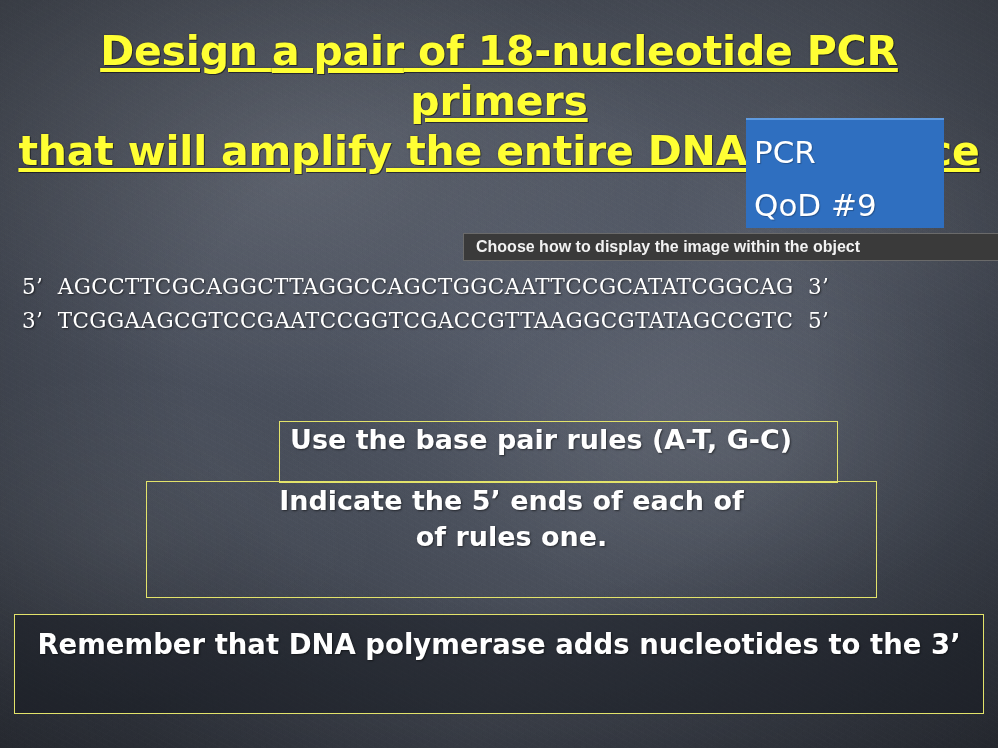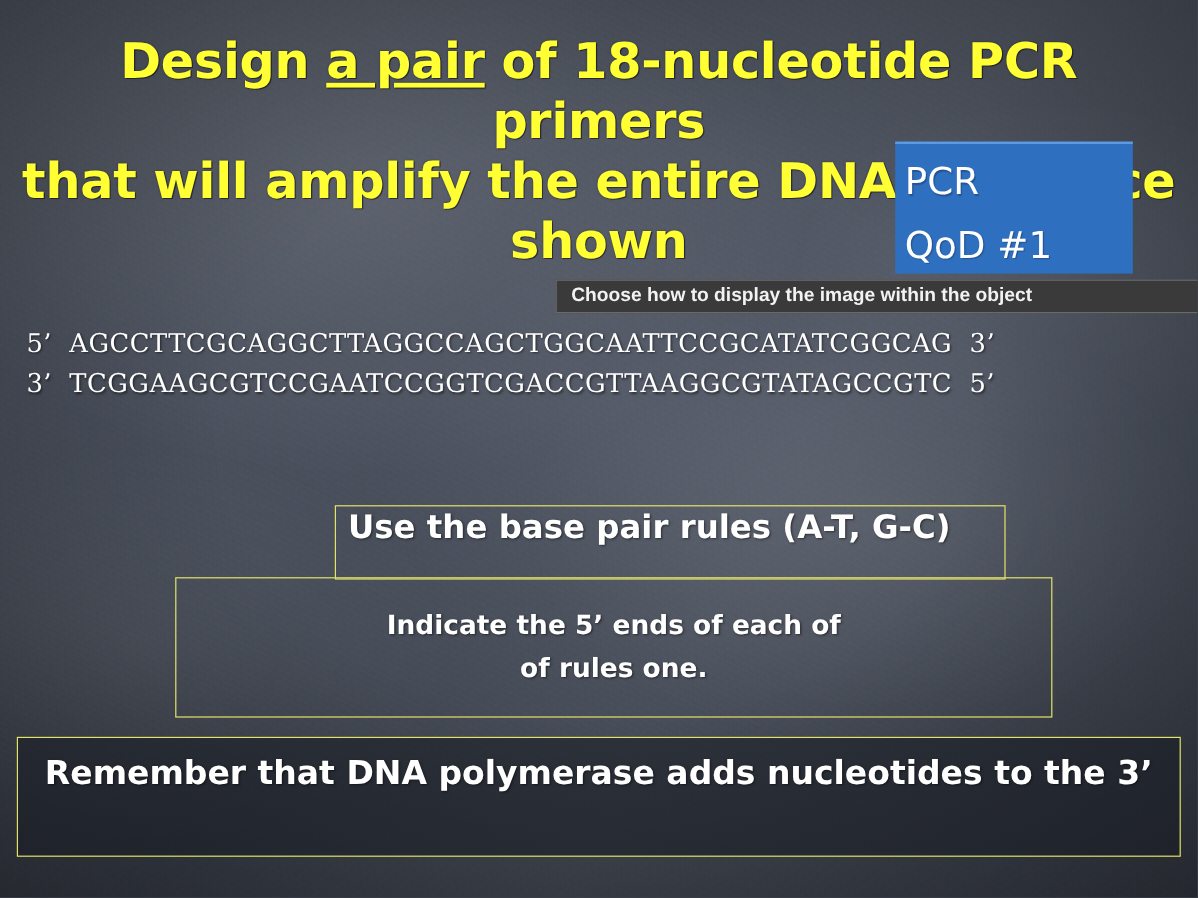--- a/index.html
+++ b/index.html
@@ -50,20 +50,21 @@
     width: 982px;
     text-align: center;
     color: #ffff33;
     font-family: "DejaVu Sans", sans-serif;
     font-size: 41px;
     font-weight: bold;
     line-height: 50px;
     letter-spacing: -0.2px;
     text-shadow: 1px 1px 0 rgba(0,0,0,0.45), 0 0 2px rgba(0,0,0,0.35);
     z-index: 4;
+    text-decoration: underline;
   }
   #title .u { text-decoration: underline; text-underline-offset: 4px; }
 
   
   #pcr-box {
     left: 746px;
     top: 118px;
     width: 198px;
     height: 110px;
     background: #2f6fc0;
@@ -139,23 +140,23 @@
     padding: 1px 10px 0 10px;
     text-align: left;
     z-index: 5;
   }
 
   #box-indicate {
     left: 146px;
     top: 481px;
     width: 731px;
     height: 117px;
-    font-size: 22px;
+    font-size: 27px;
     line-height: 36px;
-    padding-top: 22px;
+    padding-top: 1px;
     z-index: 4;
   }
 
   #box-remember {
     left: 14px;
     top: 614px;
     width: 970px;
     height: 100px;
     font-size: 27.5px;
     line-height: 38px;
@@ -168,26 +169,25 @@
 <body>
 
 <div id="slide">
 
   <div id="grain"></div>
   <div id="vignette"></div>
 
   <div id="title" class="layer">
     <span>Design </span><span class="u">a pair</span><span> of 18-nucleotide PCR primers</span><br>
     <span>that will amplify the entire DNA sequence</span><br>
-    <span>shown</span>
   </div>
 
   <div id="pcr-box" class="layer">
     <div class="line">PCR</div>
-    <div class="line">QoD #1</div>
+    <div class="line">QoD #9</div>
   </div>
 
   <div id="tooltip" class="layer">Choose how to display the image within the object</div>
 
   <div id="dna" class="layer">
     <div class="strand">5’  AGCCTTCGCAGGCTTAGGCCAGCTGGCAATTCCGCATATCGGCAG  3’</div>
     <div class="strand">3’  TCGGAAGCGTCCGAATCCGGTCGACCGTTAAGGCGTATAGCCGTC  5’</div>
   </div>
 
   <div id="box-rules" class="tbox layer">Use the base pair rules (A-T, G-C)</div>

